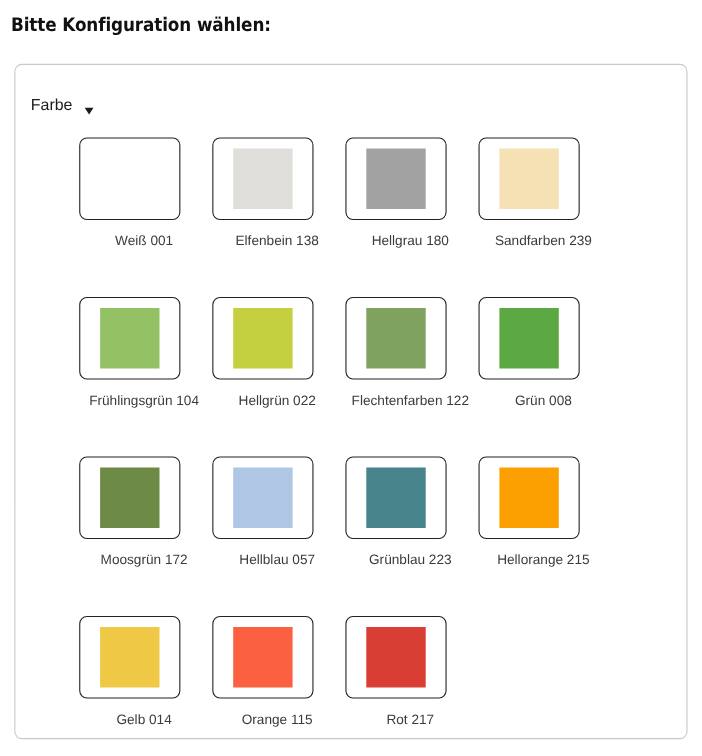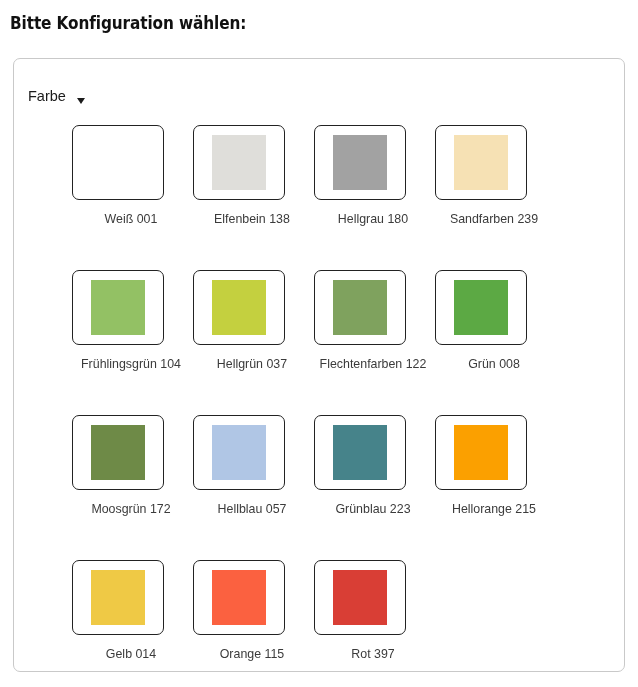--- a/index.html
+++ b/index.html
@@ -168,21 +168,21 @@
         <div class="swatch-cell">
           <div class="swatch-card">
             <div class="swatch-chip" style="background: rgb(147, 193, 100);"></div>
           </div>
           <div class="swatch-label">Frühlingsgrün 104</div>
         </div>
         <div class="swatch-cell">
           <div class="swatch-card">
             <div class="swatch-chip" style="background: rgb(196, 208, 63);"></div>
           </div>
-          <div class="swatch-label">Hellgrün 037</div>
+          <div class="swatch-label">Hellgrün 022</div>
         </div>
         <div class="swatch-cell">
           <div class="swatch-card">
             <div class="swatch-chip" style="background: rgb(127, 162, 94);"></div>
           </div>
           <div class="swatch-label">Flechtenfarben 122</div>
         </div>
         <div class="swatch-cell">
           <div class="swatch-card">
             <div class="swatch-chip" style="background: rgb(92, 169, 68);"></div>
@@ -222,18 +222,18 @@
         <div class="swatch-cell">
           <div class="swatch-card">
             <div class="swatch-chip" style="background: rgb(251, 97, 64);"></div>
           </div>
           <div class="swatch-label">Orange 115</div>
         </div>
         <div class="swatch-cell">
           <div class="swatch-card">
             <div class="swatch-chip" style="background: rgb(217, 62, 53);"></div>
           </div>
-          <div class="swatch-label">Rot 397</div>
+          <div class="swatch-label">Rot 217</div>
         </div>
       </div>
 
   </div>
 </div>
 
 </body></html>

